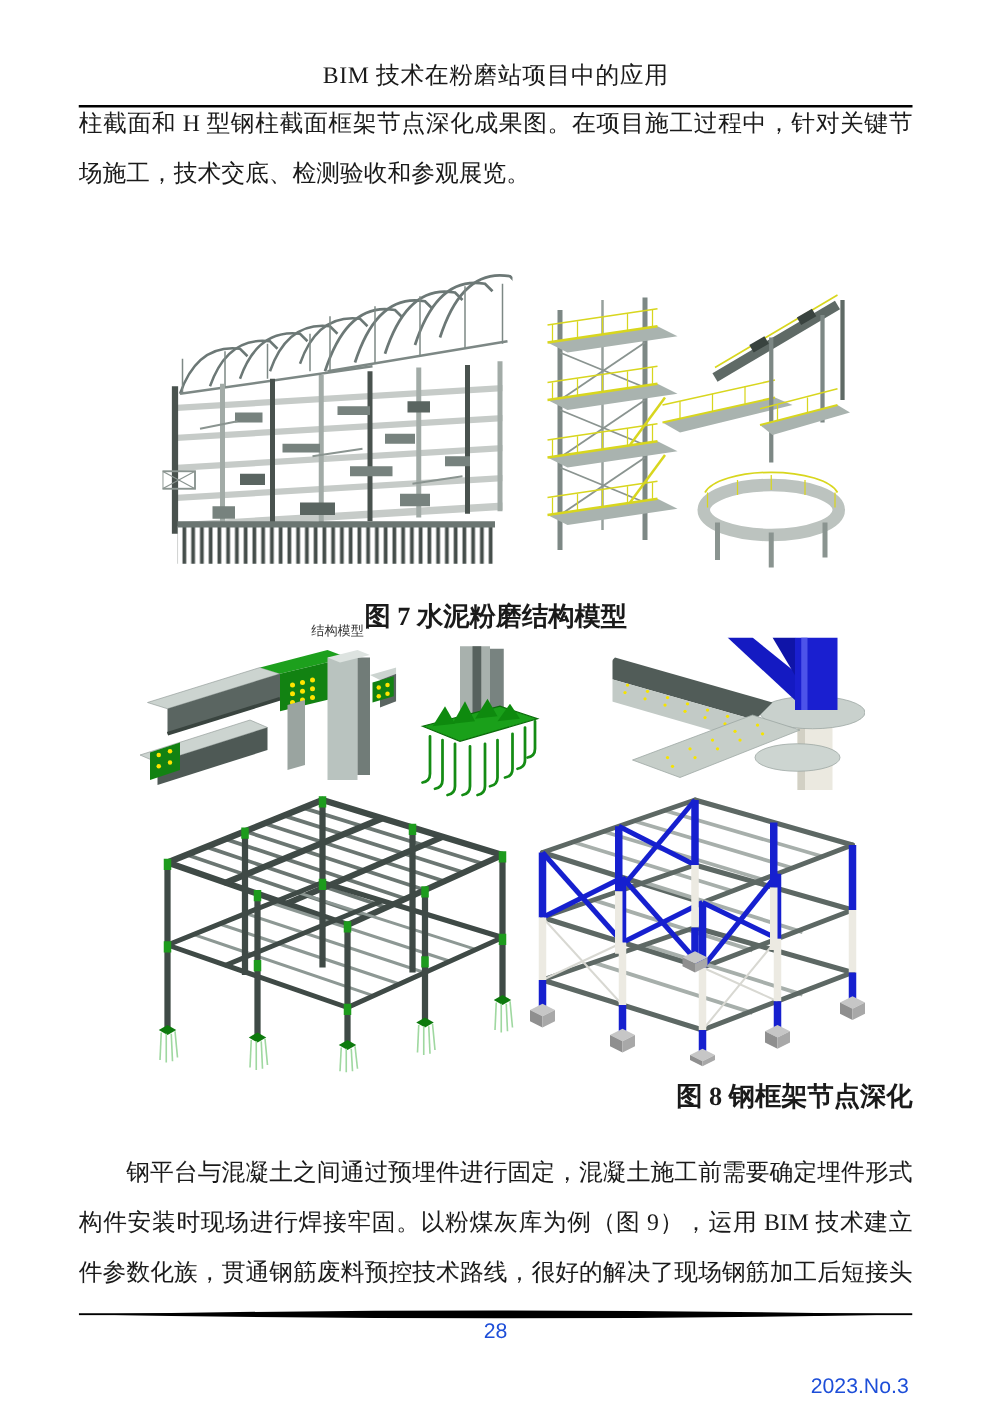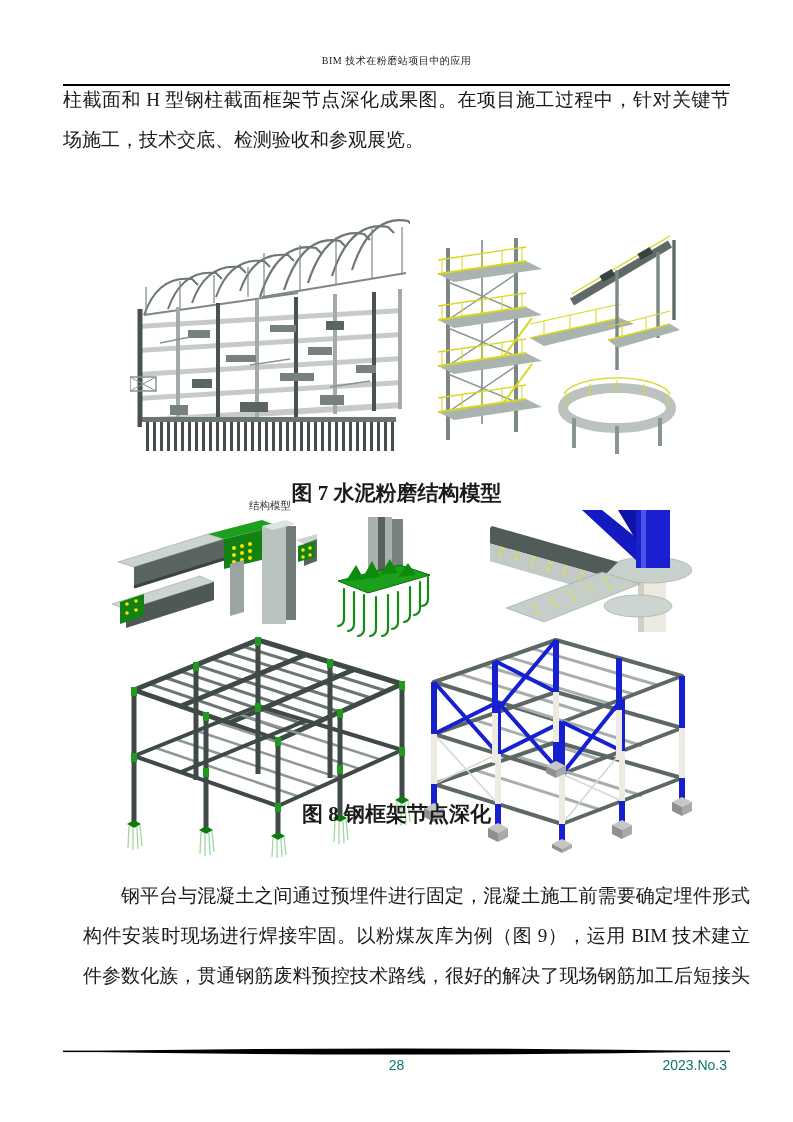--- a/index.html
+++ b/index.html
@@ -1,42 +1,42 @@
 <!DOCTYPE html>
 <html><head>
 <meta charset="utf-8">
 <style>
   html,body{margin:0;padding:0;}
   body{width:793px;height:1122px;background:#ffffff;position:relative;
        font-family:"Liberation Serif", serif;color:#1a1a1a;overflow:hidden;}
   .page{position:absolute;inset:0;}
   .running-head{position:absolute;left:63px;top:50px;width:667px;height:22px;
-       line-height:22px;text-align:center;font-size:10px;letter-spacing:.5px;}
+       line-height:22px;text-align:center;font-size:19px;letter-spacing:.5px;}
   .head-rule{position:absolute;left:63px;top:84px;width:667px;height:2px;background:#000;}
   .para{position:absolute;left:63px;width:667px;}
   .p1{top:80px;}
-  .p2{top:876px;margin-left:20px;}
+  .p2{top:919px;}
   .tline{width:667px;height:40px;line-height:40px;font-size:19px;overflow:hidden;
        text-align:justify;text-align-last:justify;}
   .tline.short{text-align-last:left;}
   .tline.indent{text-indent:38px;}
   .figimg{position:absolute;}
   .subcap{position:absolute;top:457px;height:14px;line-height:14px;font-size:10.5px;
        color:#333;text-align:center;}
   .subcap.l{left:130px;width:280px;margin-top:42px;}
   .subcap.r{left:412px;width:270px;}
   .figcap{position:absolute;left:63px;width:667px;height:26px;line-height:26px;
        text-align:center;font-weight:bold;font-size:21px;}
   .cap7{top:480px;}
-  .cap8{top:801px;}
+  .cap8{top:864px;text-align:right;}
   .footer-line{position:absolute;left:63px;top:1048px;width:667px;height:8px;}
-  .footer-text{position:absolute;top:1057px;height:16px;line-height:16px;font-size:14px;
-       font-family:"Liberation Sans", sans-serif;color:#0f766e;}
+  .footer-text{position:absolute;top:1057px;height:16px;line-height:16px;font-size:17px;
+       font-family:"Liberation Sans", sans-serif;color:#1d4ed8;}
   .pageno{left:63px;width:667px;text-align:center;}
-  .issue{left:600px;width:127px;text-align:right;}
+  .issue{left:600px;width:127px;text-align:right;margin-top:44px;}
   svg{display:block;}
 </style>
 </head>
 <body>
 
 <div class="page">
 
   <div class="running-head">BIM 技术在粉磨站项目中的应用</div>
   <div class="head-rule"></div>
 

